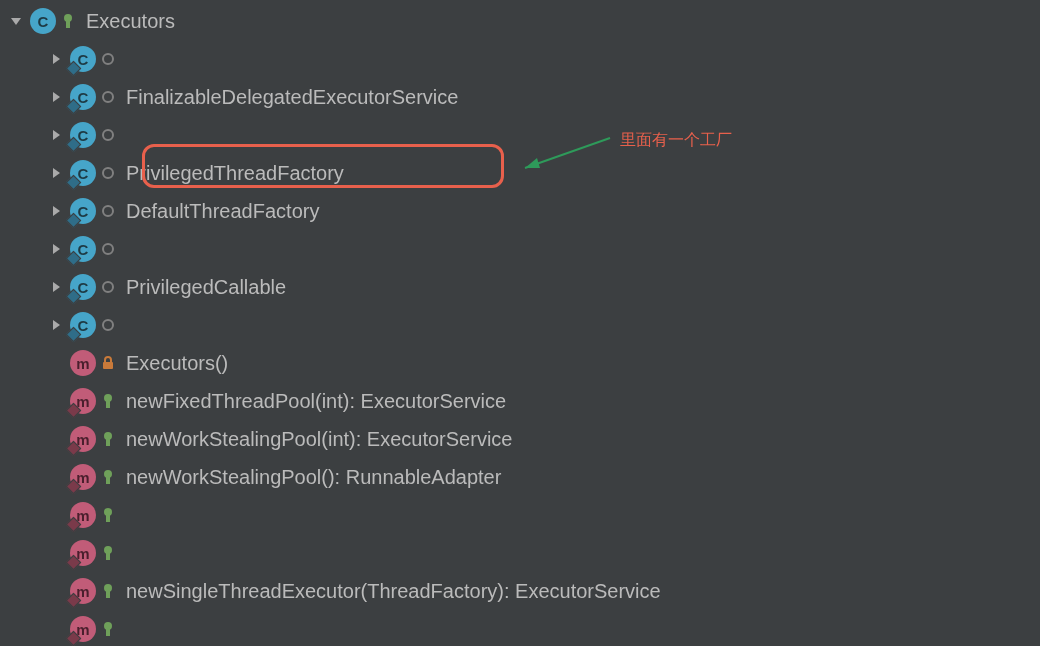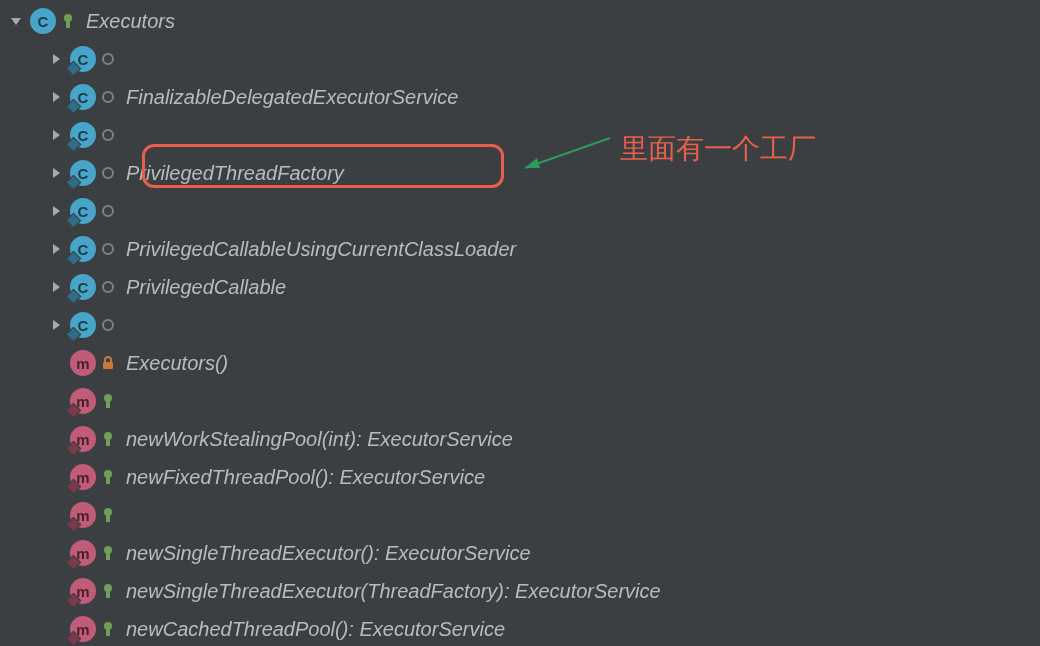--- a/index.html
+++ b/index.html
@@ -83,21 +83,21 @@
     background: #6fa05a;
     border-radius: 50%;
   }
   .keyhole::after {
     content: "";
     position: absolute;
     top: 6px; left: 4px;
     width: 4px; height: 8px;
     background: #6fa05a;
   }
-  .label { white-space: nowrap; position: relative; z-index: 1; font-style: italic; }
+  .label { white-space: nowrap; position: relative; z-index: 1; }
 
   .highlight-box {
     position: absolute;
     border: 3px solid #e8604c;
     border-radius: 12px;
     left: 142px;
     top: 144px;
     width: 362px;
     height: 44px;
     pointer-events: none;
@@ -110,21 +110,21 @@
     width: 100px;
     height: 50px;
     z-index: 5;
     pointer-events: none;
   }
   .annot-text {
     position: absolute;
     left: 620px;
     top: 130px;
     color: #e8604c;
-    font-size: 28px;
+    font-size: 16px;
     z-index: 5;
     pointer-events: none;
   }
 </style>
 </head>
 <body>
 
 <div class="tree">
 
   <div class="row">
@@ -193,33 +193,33 @@
   <div class="row indent1">
     <span class="arrow">
       <svg width="12" height="12" viewBox="0 0 12 12">
           <polygon points="3,1 10,6 3,11" fill="#aaaaaa"></polygon>
         </svg>
     </span>
     <span class="badge class">C<span class="overlay-diamond"></span></span>
     <span class="modifier">
         <span class="ring"></span>
       </span>
-  </div>
-
-  <div class="row indent1">
-    <span class="arrow">
-      <svg width="12" height="12" viewBox="0 0 12 12">
-          <polygon points="3,1 10,6 3,11" fill="#aaaaaa"></polygon>
-        </svg>
-    </span>
-    <span class="badge class">C<span class="overlay-diamond"></span></span>
-    <span class="modifier">
-        <span class="ring"></span>
-      </span>
-    <span class="label">PrivilegedCallableUsingCurrentClassLoader</span>
+    <span class="label">DefaultThreadFactory</span>
+  </div>
+
+  <div class="row indent1">
+    <span class="arrow">
+      <svg width="12" height="12" viewBox="0 0 12 12">
+          <polygon points="3,1 10,6 3,11" fill="#aaaaaa"></polygon>
+        </svg>
+    </span>
+    <span class="badge class">C<span class="overlay-diamond"></span></span>
+    <span class="modifier">
+        <span class="ring"></span>
+      </span>
   </div>
 
   <div class="row indent1">
     <span class="arrow">
       <svg width="12" height="12" viewBox="0 0 12 12">
           <polygon points="3,1 10,6 3,11" fill="#aaaaaa"></polygon>
         </svg>
     </span>
     <span class="badge class">C<span class="overlay-diamond"></span></span>
     <span class="modifier">
@@ -255,20 +255,21 @@
   </div>
 
   <div class="row indent1">
     <span class="arrow blank">
         <svg width="12" height="12"></svg>
       </span>
     <span class="badge method">m<span class="overlay-diamond" style="background:#7a3a4a"></span></span>
     <span class="modifier">
         <span class="keyhole"></span>
       </span>
+    <span class="label">newFixedThreadPool(int): ExecutorService</span>
   </div>
 
   <div class="row indent1">
     <span class="arrow blank">
         <svg width="12" height="12"></svg>
       </span>
     <span class="badge method">m<span class="overlay-diamond" style="background:#7a3a4a"></span></span>
     <span class="modifier">
         <span class="keyhole"></span>
       </span>
@@ -276,42 +277,41 @@
   </div>
 
   <div class="row indent1">
     <span class="arrow blank">
         <svg width="12" height="12"></svg>
       </span>
     <span class="badge method">m<span class="overlay-diamond" style="background:#7a3a4a"></span></span>
     <span class="modifier">
         <span class="keyhole"></span>
       </span>
-    <span class="label">newFixedThreadPool(): ExecutorService</span>
-  </div>
-
-  <div class="row indent1">
-    <span class="arrow blank">
-        <svg width="12" height="12"></svg>
-      </span>
-    <span class="badge method">m<span class="overlay-diamond" style="background:#7a3a4a"></span></span>
-    <span class="modifier">
-        <span class="keyhole"></span>
-      </span>
-  </div>
-
-  <div class="row indent1">
-    <span class="arrow blank">
-        <svg width="12" height="12"></svg>
-      </span>
-    <span class="badge method">m<span class="overlay-diamond" style="background:#7a3a4a"></span></span>
-    <span class="modifier">
-        <span class="keyhole"></span>
-      </span>
-    <span class="label">newSingleThreadExecutor(): ExecutorService</span>
+    <span class="label">newWorkStealingPool(): RunnableAdapter</span>
+  </div>
+
+  <div class="row indent1">
+    <span class="arrow blank">
+        <svg width="12" height="12"></svg>
+      </span>
+    <span class="badge method">m<span class="overlay-diamond" style="background:#7a3a4a"></span></span>
+    <span class="modifier">
+        <span class="keyhole"></span>
+      </span>
+  </div>
+
+  <div class="row indent1">
+    <span class="arrow blank">
+        <svg width="12" height="12"></svg>
+      </span>
+    <span class="badge method">m<span class="overlay-diamond" style="background:#7a3a4a"></span></span>
+    <span class="modifier">
+        <span class="keyhole"></span>
+      </span>
   </div>
 
   <div class="row indent1">
     <span class="arrow blank">
         <svg width="12" height="12"></svg>
       </span>
     <span class="badge method">m<span class="overlay-diamond" style="background:#7a3a4a"></span></span>
     <span class="modifier">
         <span class="keyhole"></span>
       </span>
@@ -319,21 +319,20 @@
   </div>
 
   <div class="row indent1">
     <span class="arrow blank">
         <svg width="12" height="12"></svg>
       </span>
     <span class="badge method">m<span class="overlay-diamond" style="background:#7a3a4a"></span></span>
     <span class="modifier">
         <span class="keyhole"></span>
       </span>
-    <span class="label">newCachedThreadPool(): ExecutorService</span>
   </div>
 
 </div>
 
 <div class="highlight-box"></div>
 <svg class="arrow-annot" viewBox="0 0 100 50">
   <line x1="95" y1="10" x2="10" y2="40" stroke="#2e9a5a" stroke-width="2"></line>
   <polygon points="10,40 22,30 25,40" fill="#2e9a5a"></polygon>
 </svg>
 <div class="annot-text">里面有一个工厂</div>

